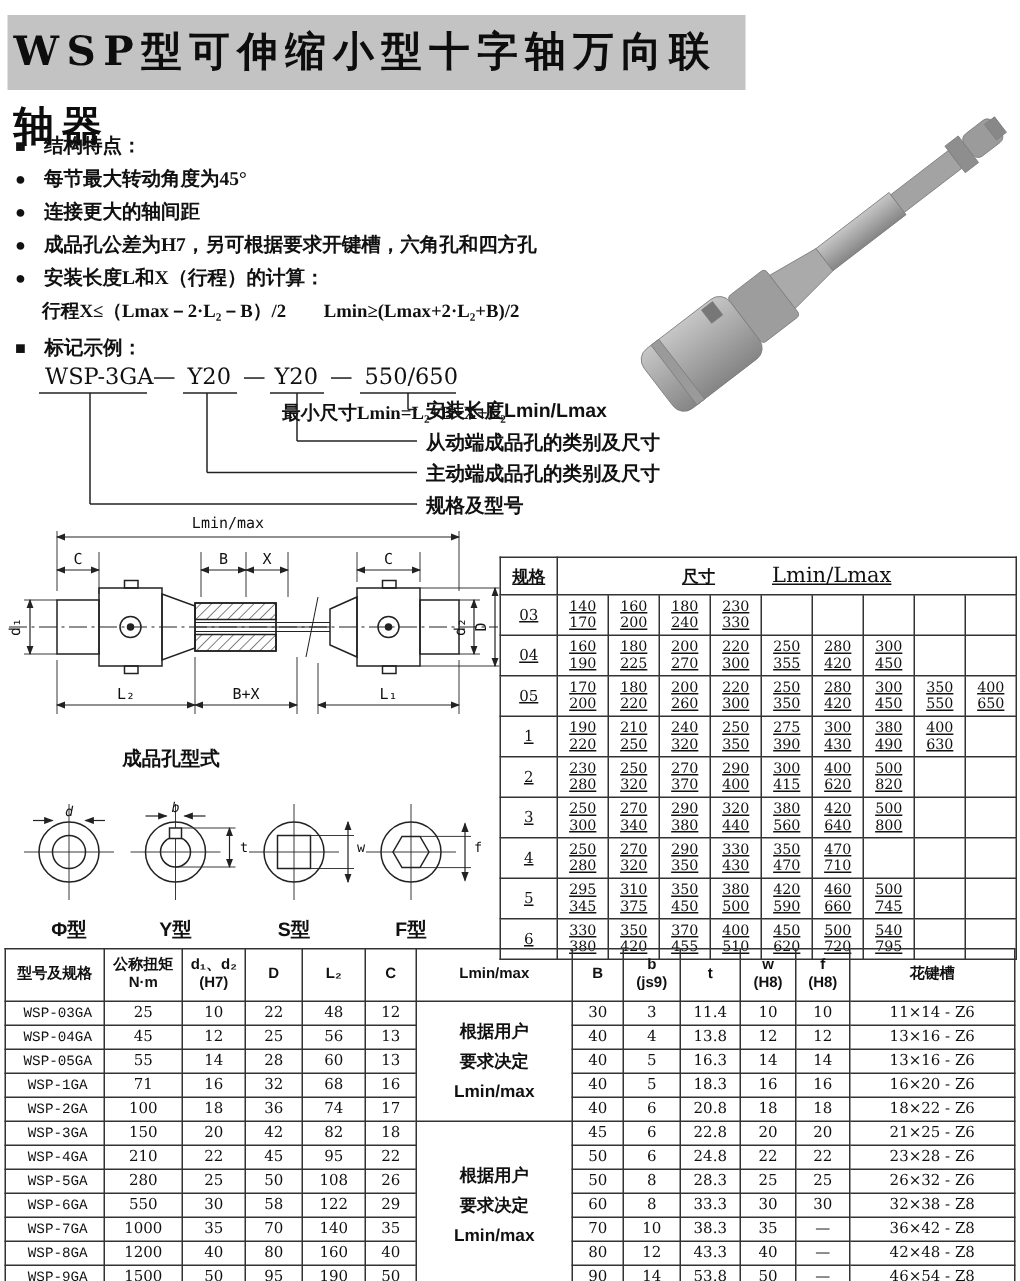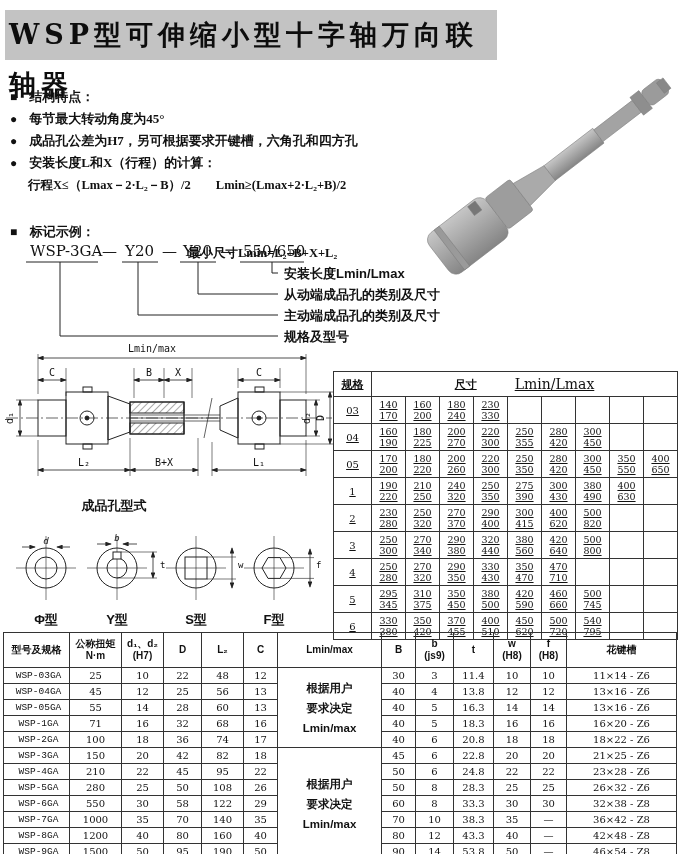--- a/index.html
+++ b/index.html
@@ -77,20 +77,24 @@
     <div class="line">
       <span class="bullet">■</span>
       <span>结构特点：</span>
     </div>
     <div class="line">
       <span class="bullet">●</span>
       <span>每节最大转动角度为45°</span>
     </div>
     <div class="line">
       <span class="bullet">●</span>
+      <span>连接更大的轴间距</span>
+    </div>
+    <div class="line">
+      <span class="bullet">●</span>
       <span>成品孔公差为H7，另可根据要求开键槽，六角孔和四方孔</span>
     </div>
     <div class="line">
       <span class="bullet">●</span>
       <span>安装长度L和X（行程）的计算：</span>
     </div>
     <div class="line formula">
       <span>行程X≤（Lmax－2·L₂－B）/2</span>
       <span class="f2">Lmin≥(Lmax+2·L₂+B)/2</span>
     </div>

